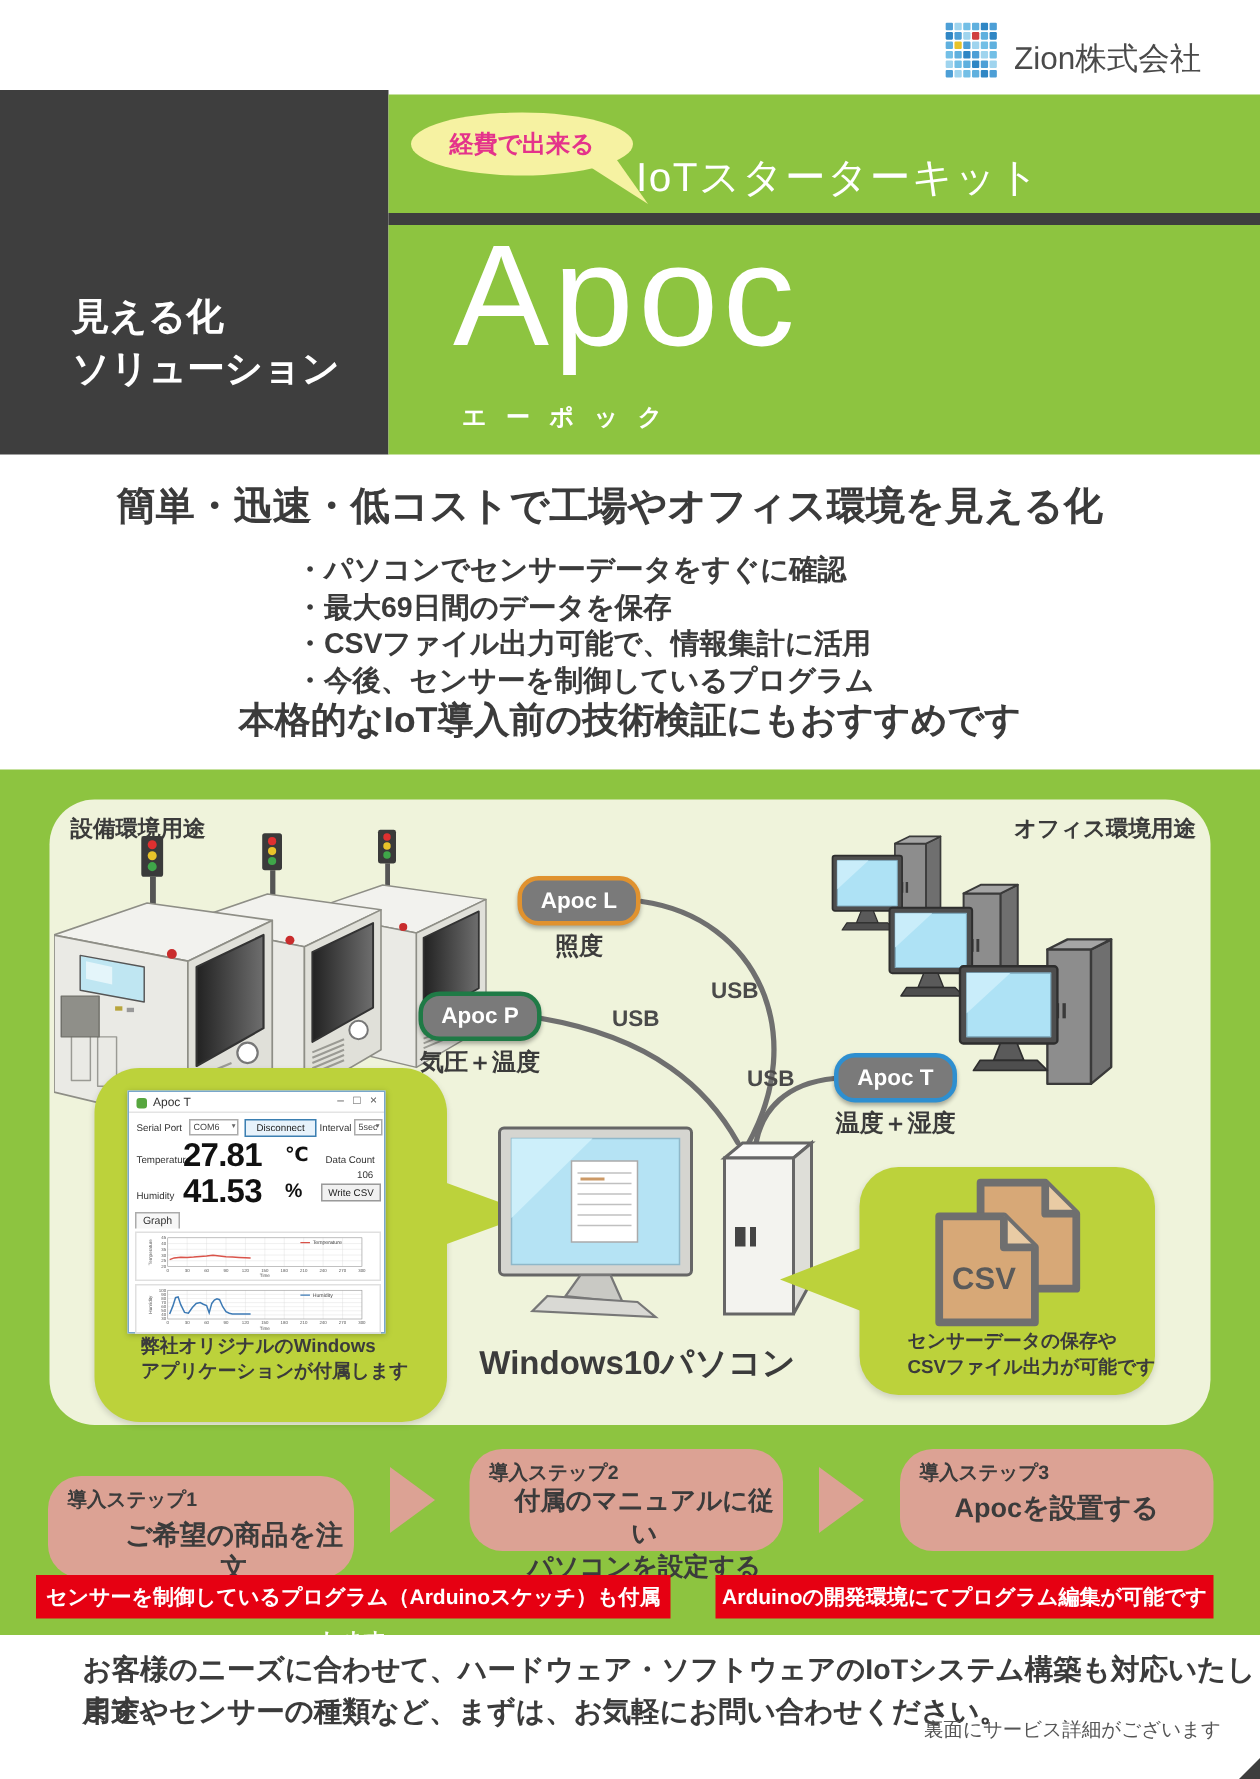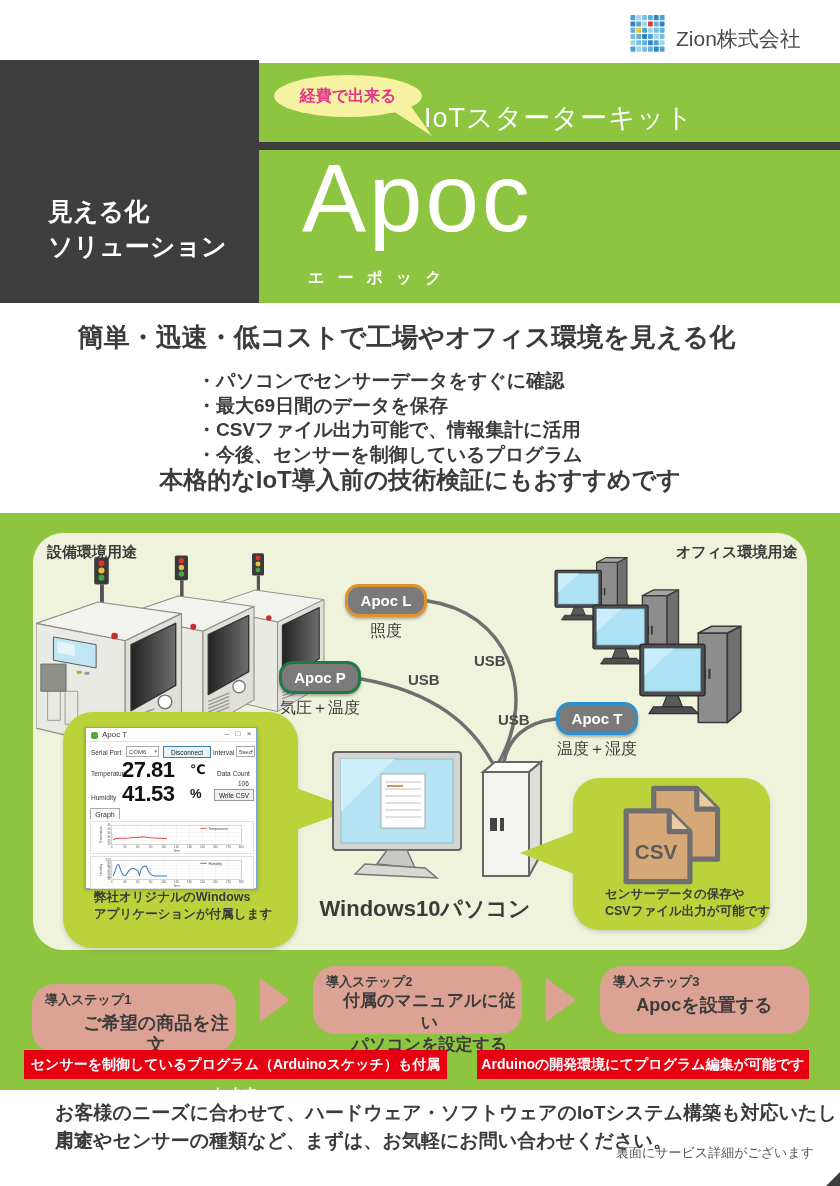--- a/index.html
+++ b/index.html
@@ -43,21 +43,21 @@
   .zone-label{font-size:15px;font-weight:bold;color:var(--ink);}
   .curves{left:0;top:513px;width:840px;height:577px;pointer-events:none;}
   .usb{font-size:15px;font-weight:bold;color:#4a4a4a;}
 
   .badge{width:82px;height:33px;background:var(--badge-bg);border:3px solid #999;border-radius:14px;
          color:#fff;font-size:15px;font-weight:bold;display:flex;align-items:center;justify-content:center;
          box-shadow:0 2px 3px rgba(0,0,0,.3);}
   .badge-l{border-color:var(--border-l);}
   .badge-p{border-color:var(--border-p);}
   .badge-t{border-color:var(--border-t);}
-  .badge-cap{font-size:16px;font-weight:normal;color:var(--ink);text-align:center;}
+  .badge-cap{font-size:16px;font-weight:bold;color:var(--ink);text-align:center;}
 
   .callout{background:var(--callout);border-radius:30px;box-shadow:0 2px 4px rgba(0,0,0,.15);}
   .co-app{left:63px;top:712px;width:235px;height:236px;}
   .co-csv{left:573px;top:778px;width:197px;height:152px;border-radius:26px;}
   .co-cap{font-size:12.5px;font-weight:bold;color:var(--ink);line-height:17px;}
   .pc-label{left:300px;top:894px;width:250px;text-align:center;font-size:22px;font-weight:bold;color:var(--ink);}
 
   
   .app-window{left:85px;top:727px;width:172px;height:162px;background:#fff;border:1px solid #79a7cc;
               box-shadow:0 1px 4px rgba(0,0,0,.25);font-family:"Liberation Sans","DejaVu Sans",sans-serif;}

